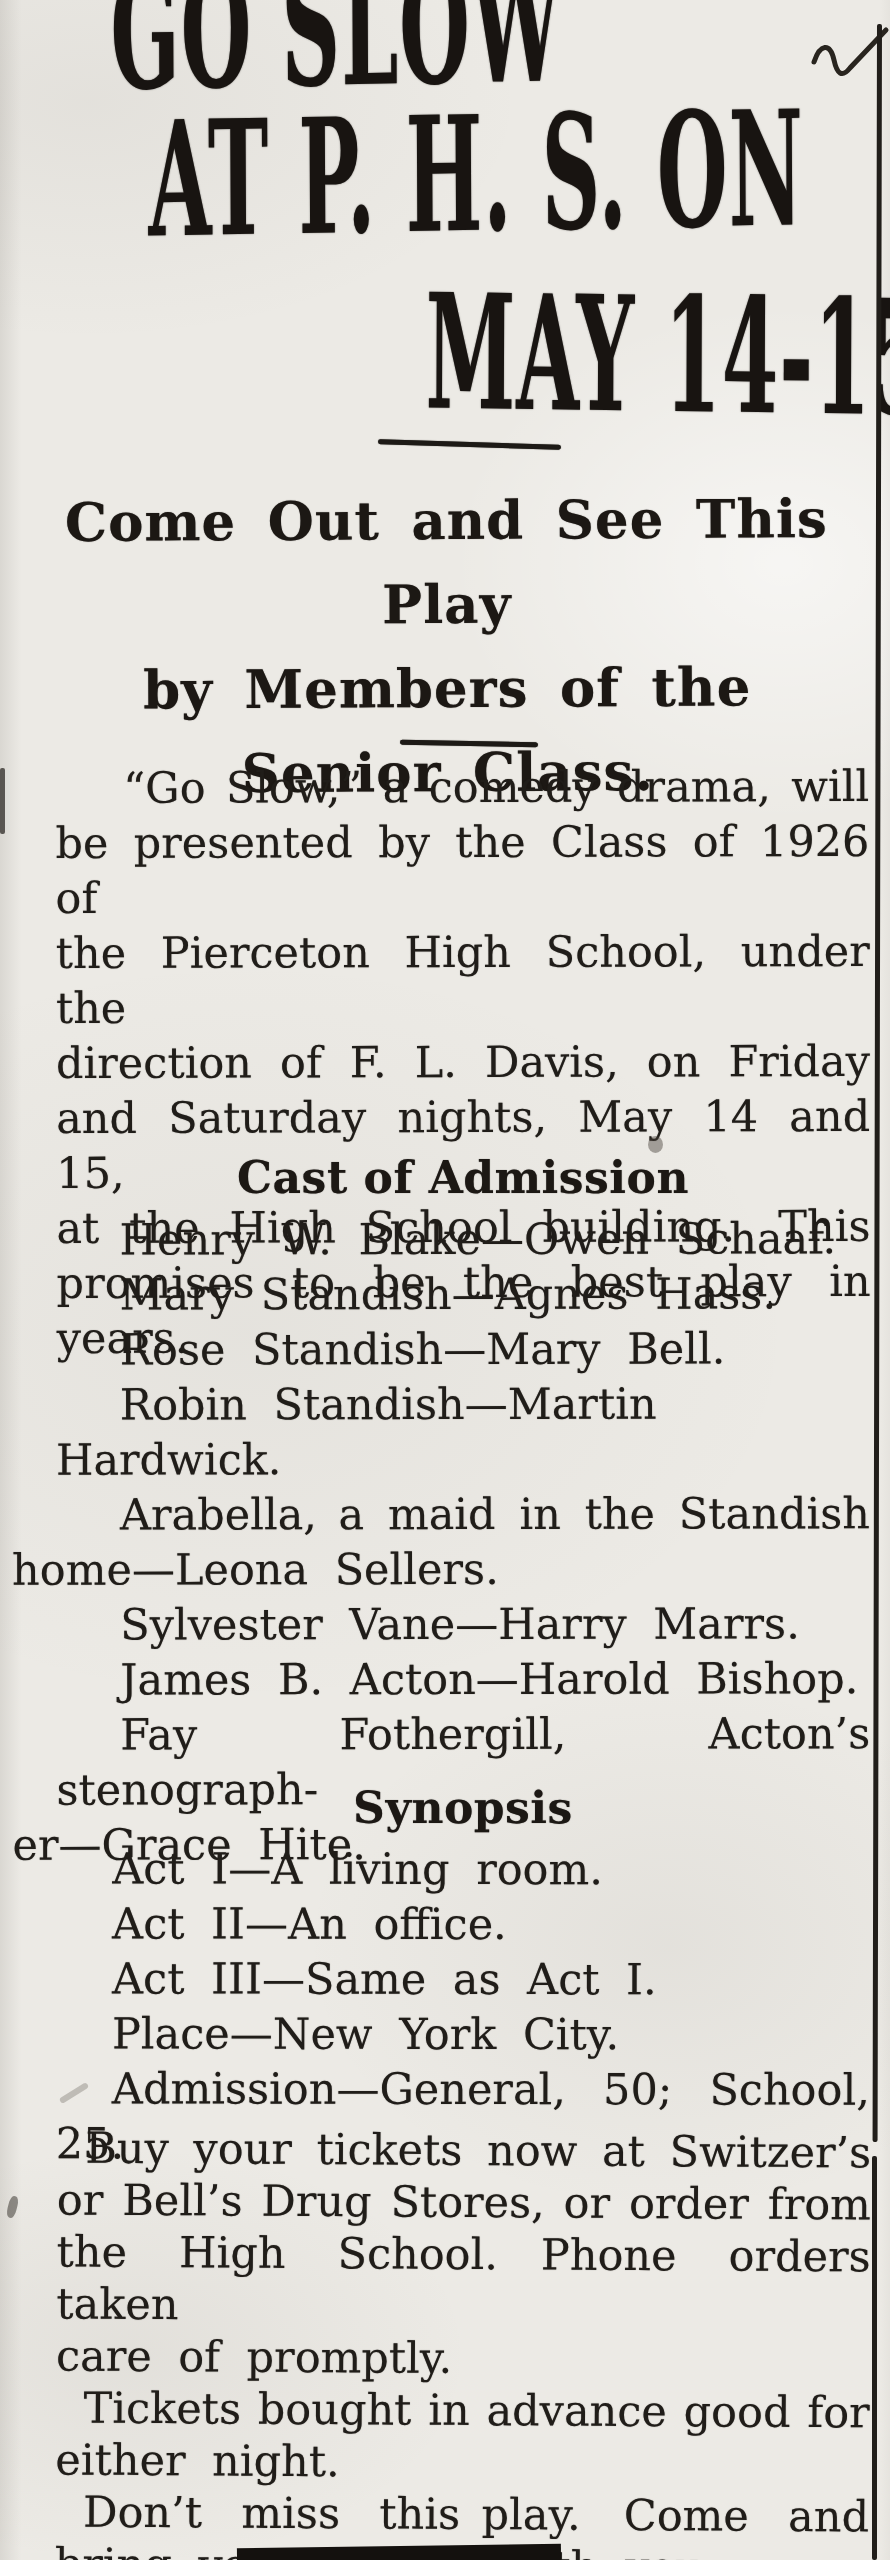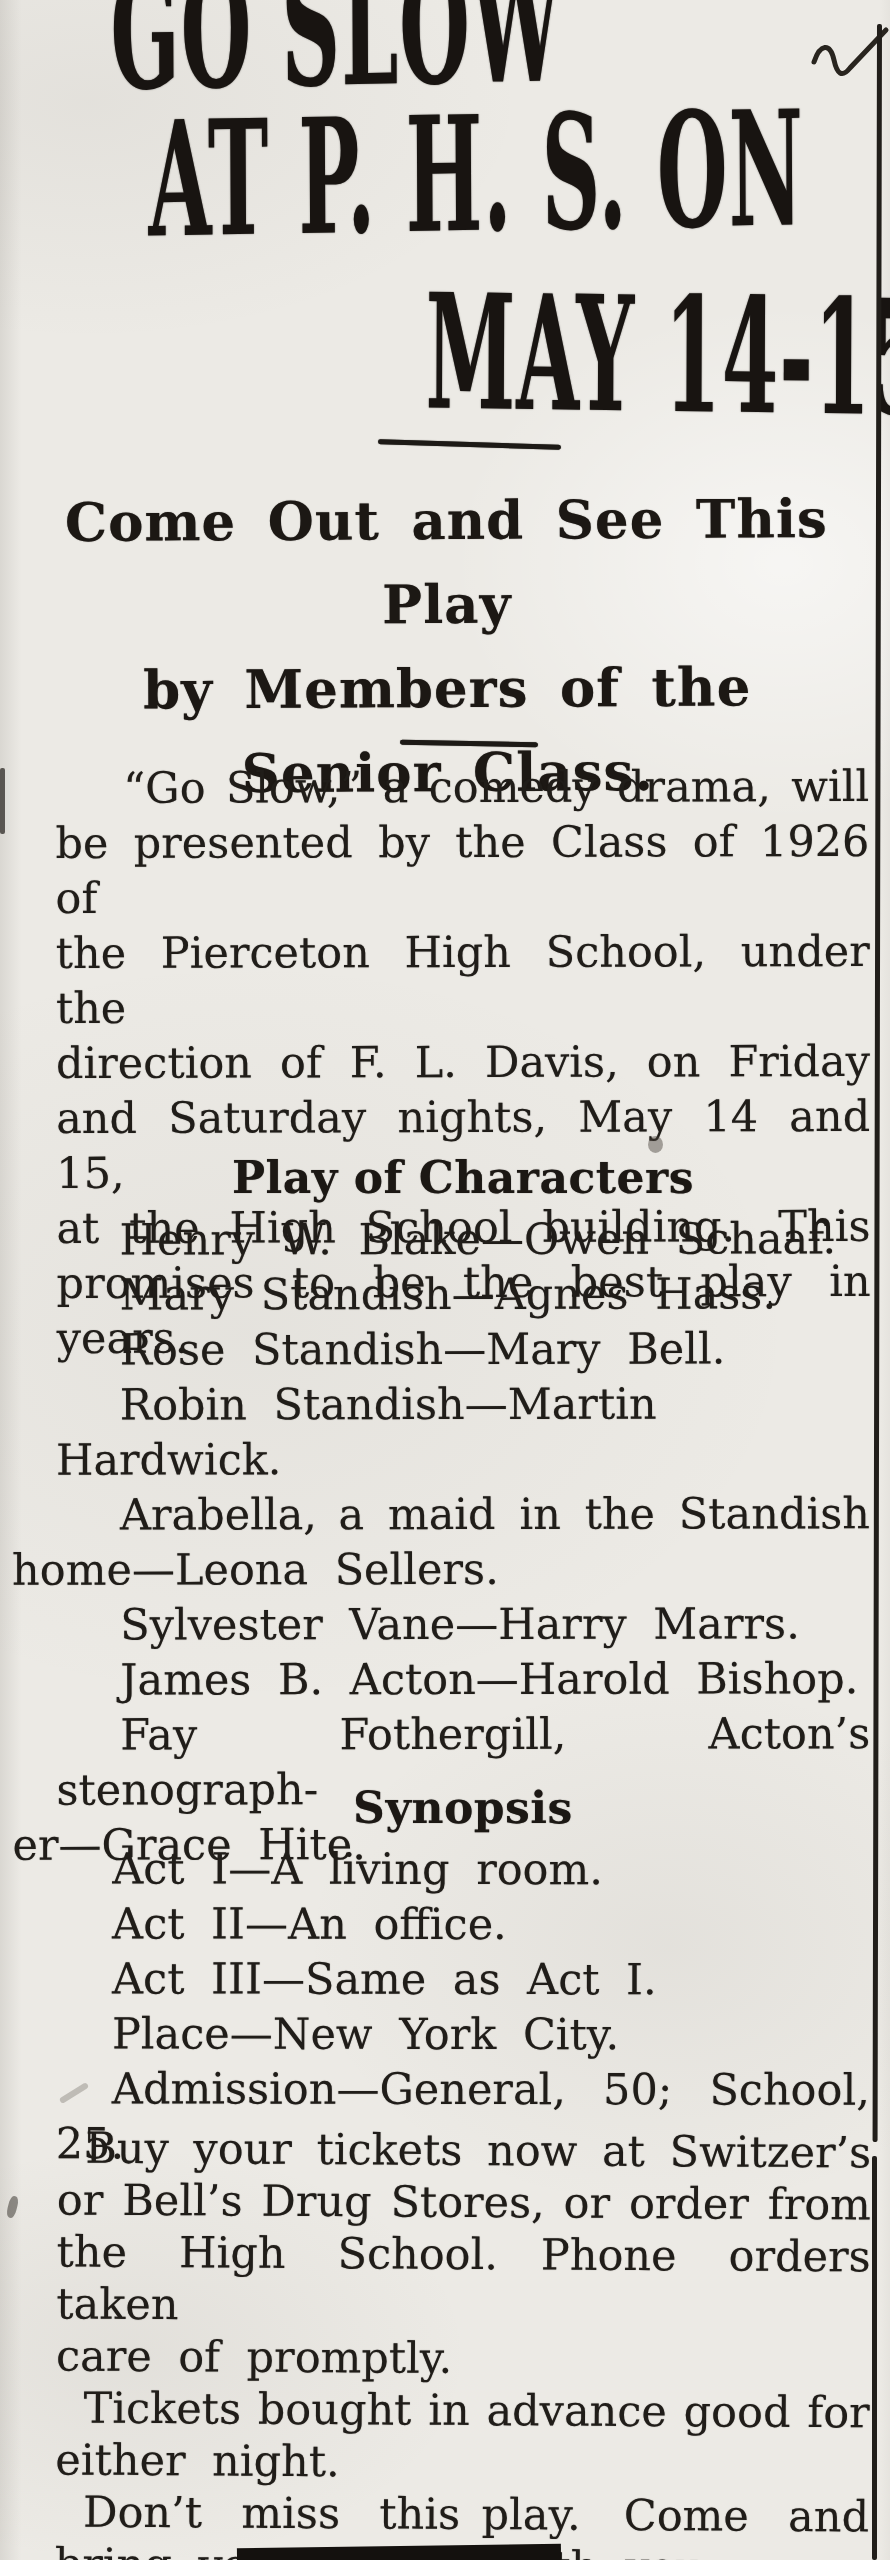--- a/index.html
+++ b/index.html
@@ -105,21 +105,21 @@
   <div class="sec sec-intro">
       <div class="tl just ind">“Go Slow,” a comedy drama, will</div>
       <div class="tl just">be presented by the Class of 1926 of</div>
       <div class="tl just">the Pierceton High School, under the</div>
       <div class="tl just">direction of F. L. Davis, on Friday</div>
       <div class="tl just">and Saturday nights, May 14 and 15,</div>
       <div class="tl just">at the High School building. This</div>
       <div class="tl just">promises to be the best play in years.</div>
     </div>
 
-  <div class="colhead h-cast">Play of Characters</div>
+  <div class="colhead h-cast">Cast of Admission</div>
   <div class="sec sec-cast">
       <div class="tl spread ind">Henry W. Blake—Owen Schaaf.</div>
       <div class="tl spread ind">Mary Standish—Agnes Hass.</div>
       <div class="tl spread ind">Rose Standish—Mary Bell.</div>
       <div class="tl spread ind">Robin Standish—Martin Hardwick.</div>
       <div class="tl just ind">Arabella, a maid in the Standish</div>
       <div class="tl spread hang">home—Leona Sellers.</div>
       <div class="tl spread ind">Sylvester Vane—Harry Marrs.</div>
       <div class="tl spread ind">James B. Acton—Harold Bishop.</div>
       <div class="tl just ind">Fay Fothergill, Acton’s stenograph-</div>

